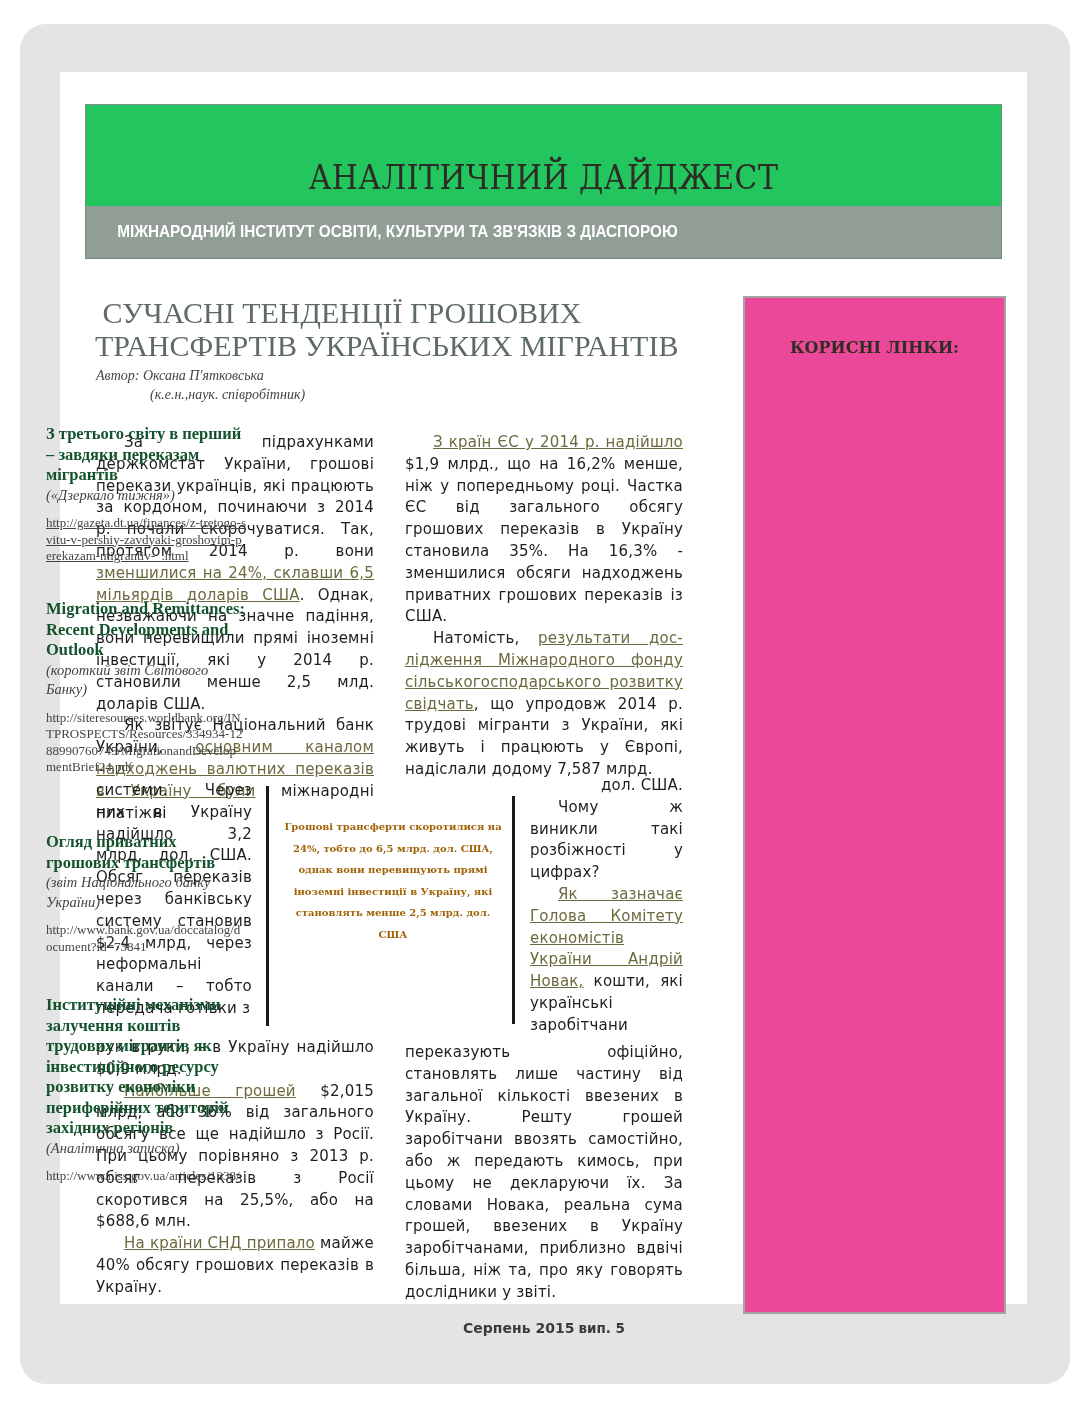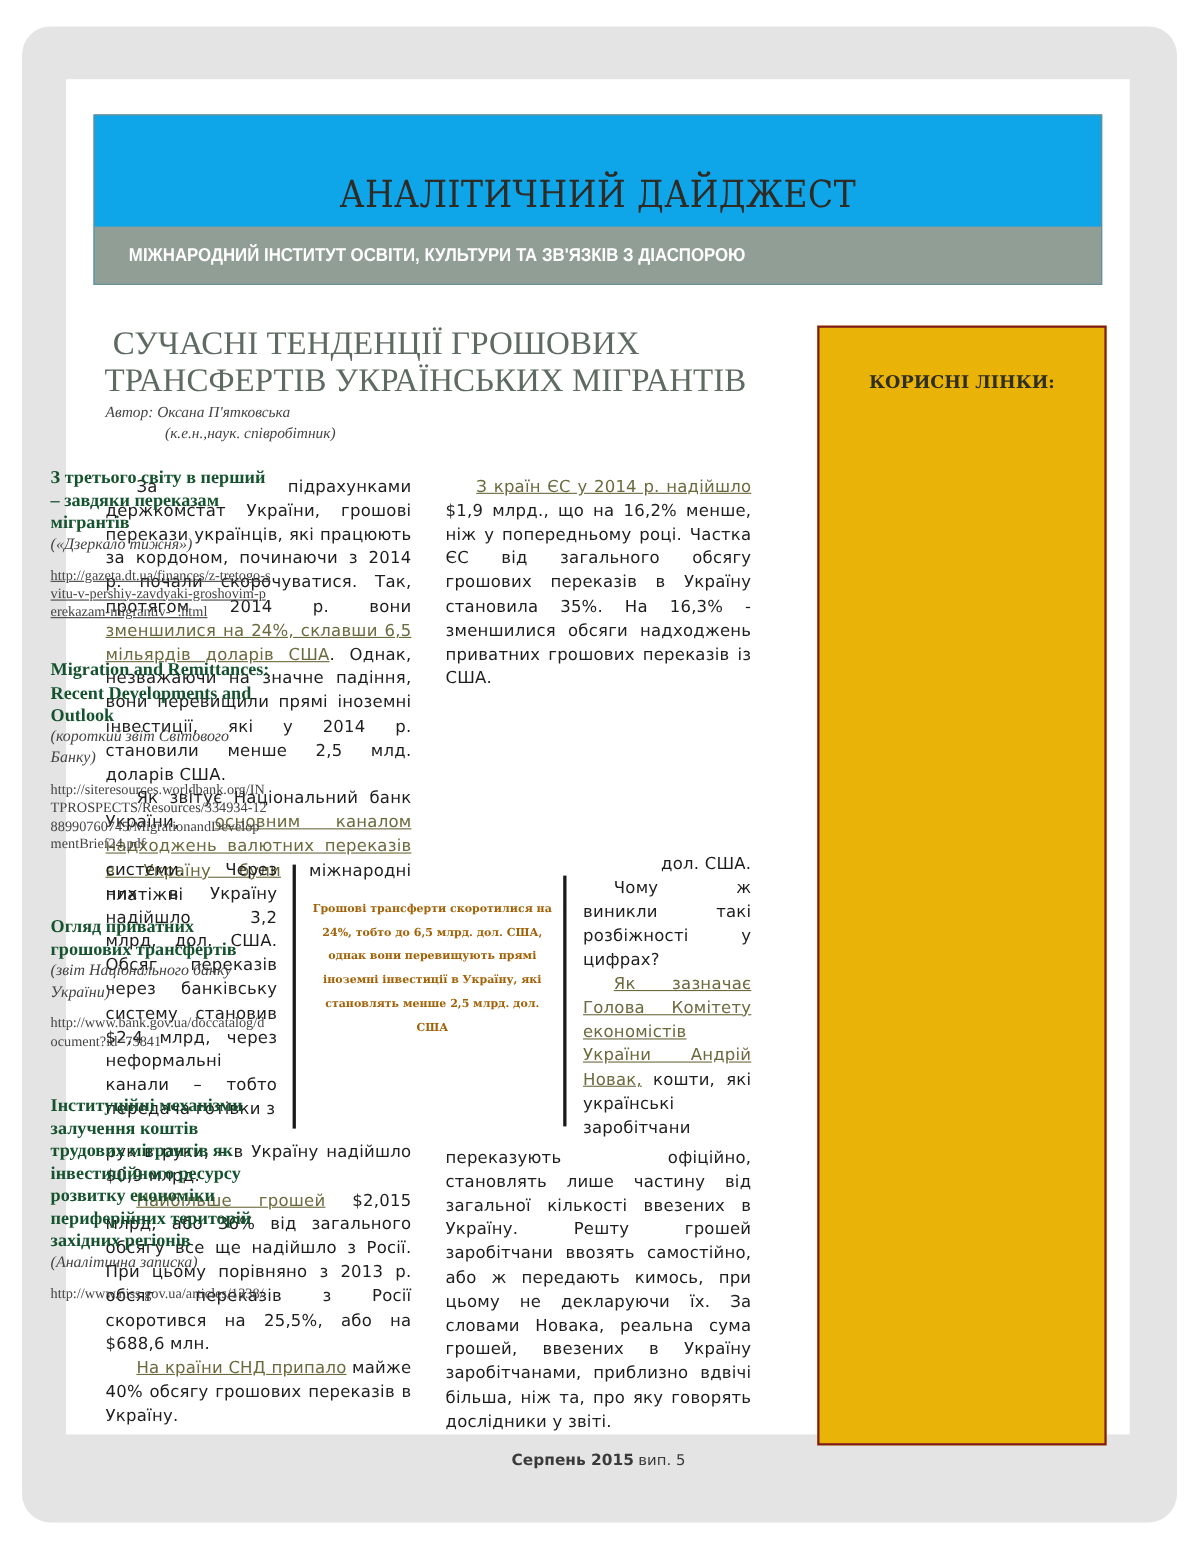--- a/index.html
+++ b/index.html
@@ -9,21 +9,21 @@
   }
   .frame {
     position: absolute; left: 20px; top: 24px; width: 1050px; height: 1360px;
     background: #e4e4e4; border-radius: 26px;
   }
   .page {
     position: absolute; left: 60px; top: 72px; width: 967px; height: 1232px; background: #ffffff;
   }
   .masthead {
     position: absolute; left: 85px; top: 104px; width: 917px; height: 155px;
-    border: 1px solid #7a8a82; background: #0ea5e9; box-sizing: border-box;
+    border: 1px solid #7a8a82; background: #22c55e; box-sizing: border-box;
   }
   .masthead-title {
     position: absolute; left: 0; right: 0; top: 52px; text-align: center;
     font-family: "DejaVu Serif", serif; font-size: 34px; color: #2e2a24; letter-spacing: 0.5px;
     transform: scaleX(0.88);
   }
   .masthead-band {
     position: absolute; left: 0; right: 0; bottom: 0; height: 52px; background: #919e96;
     display: flex; align-items: center; justify-content: flex-start;
   }
@@ -48,37 +48,37 @@
   .col p { margin: 0; }
   .ind { text-indent: 28px; }
   .lnk { color: #6b6a3e; text-decoration: underline; text-decoration-color: #6b6a3e; }
   .pull-rule { position: absolute; width: 3px; background: #1a1a1a; }
   .pull {
     position: absolute; left: 280px; top: 816px; width: 226px; text-align: center;
     font-family: "DejaVu Serif", serif; font-weight: bold; font-size: 10px; line-height: 21.5px; color: #a16207;
   }
   .sidebar {
     position: absolute; left: 743px; top: 296px; width: 263px; height: 1018px;
-    background: #eab308; border: 2px solid #7f1d1d; box-sizing: border-box;
+    background: #ec4899; border: 2px solid #a3a3a3; box-sizing: border-box;
   }
   .sidebar-head {
     position: absolute; left: 0; right: 0; top: 40px; text-align: center;
     font-family: "DejaVu Serif", serif; font-weight: bold; font-size: 16px; color: #2e2e22;
   }
   .sb-item { position: absolute; left: 46px; width: 200px; font-family: "Liberation Serif", serif; }
   .sb-title { font-weight: bold; font-size: 16.5px; line-height: 20.5px; color: #14532d; }
   .sb-src { font-style: italic; font-size: 14.5px; line-height: 19.5px; color: #444; }
   .sb-url { font-size: 13px; line-height: 16.5px; color: #444; margin-top: 10px; word-break: break-all; }
   .sb-url.u { text-decoration: underline; }
   .footer {
     position: absolute; left: 0; right: 0; top: 1320px; text-align: center;
     font-family: "DejaVu Sans", sans-serif; font-size: 14px; color: #3a3a3a;
   }
   .footer b { font-weight: bold; }
-  .footer .issue { font-weight: normal; font-size: 13.5px; margin-left: 4px; }
+  .footer .issue { font-weight: bold; font-size: 13.5px; margin-left: 4px; }
 </style>
 </head>
 <body>
 
 <div class="frame"></div>
 <div class="page"></div>
 
 <header class="masthead">
   <div class="masthead-title">АНАЛІТИЧНИЙ ДАЙДЖЕСТ</div>
   <div class="masthead-band">
@@ -103,20 +103,21 @@
 </div>
 
 <div class="col" style="left:96px; top:1037px; width:278px;">
   <p>рук в руки, – в Україну надійшло $0,9 млрд.</p>
   <p class="ind"><a class="lnk">Найбільше грошей</a><span> $2,015 млрд, або 36% від загального обсягу все ще надійшло з Росії. При цьому порівняно з 2013 р. обсяг переказів з Росії скоротився на 25,5%, або на $688,6 млн.</span></p>
   <p class="ind"><a class="lnk">На країни СНД припало</a><span> майже 40% обсягу грошових переказів в Україну.</span></p>
 </div>
 
 <div class="col" style="left:405px; top:432px; width:278px;">
   <p class="ind"><a class="lnk">З країн ЄС у 2014 р. надійшло</a><span> $1,9 млрд., що на 16,2% менше, ніж у попередньому році. Частка ЄС від загального обсягу грошових переказів в Україну становила 35%. На 16,3% - зменшилися обсяги надходжень приватних грошових переказів із США.</span></p>
+  <p class="ind"><span>Натомість, </span><a class="lnk">результати дос-лідження Міжнародного фонду сільськогосподарського розвитку свідчать</a><span>, що упродовж 2014 р. трудові мігранти з України, які живуть і працюють у Європі, надіслали додому 7,587 млрд.</span></p>
 </div>
 
 <div class="col" style="left:530px; top:775px; width:153px;">
   <p style="text-align:right;">дол. США.</p>
   <p class="ind">Чому ж виникли такі розбіжності у цифрах?</p>
   <p class="ind"><a class="lnk">Як зазначає Голова Комітету економістів України Андрій Новак,</a><span> кошти, які українські заробітчани</span></p>
 </div>
 
 <div class="col" style="left:405px; top:1042px; width:278px;">
   <p>переказують офіційно, становлять лише частину від загальної кількості ввезених в Україну. Решту грошей заробітчани ввозять самостійно, або ж передають кимось, при цьому не декларуючи їх. За словами Новака, реальна сума грошей, ввезених в Україну заробітчанами, приблизно вдвічі більша, ніж та, про яку говорять дослідники у звіті.</p>

